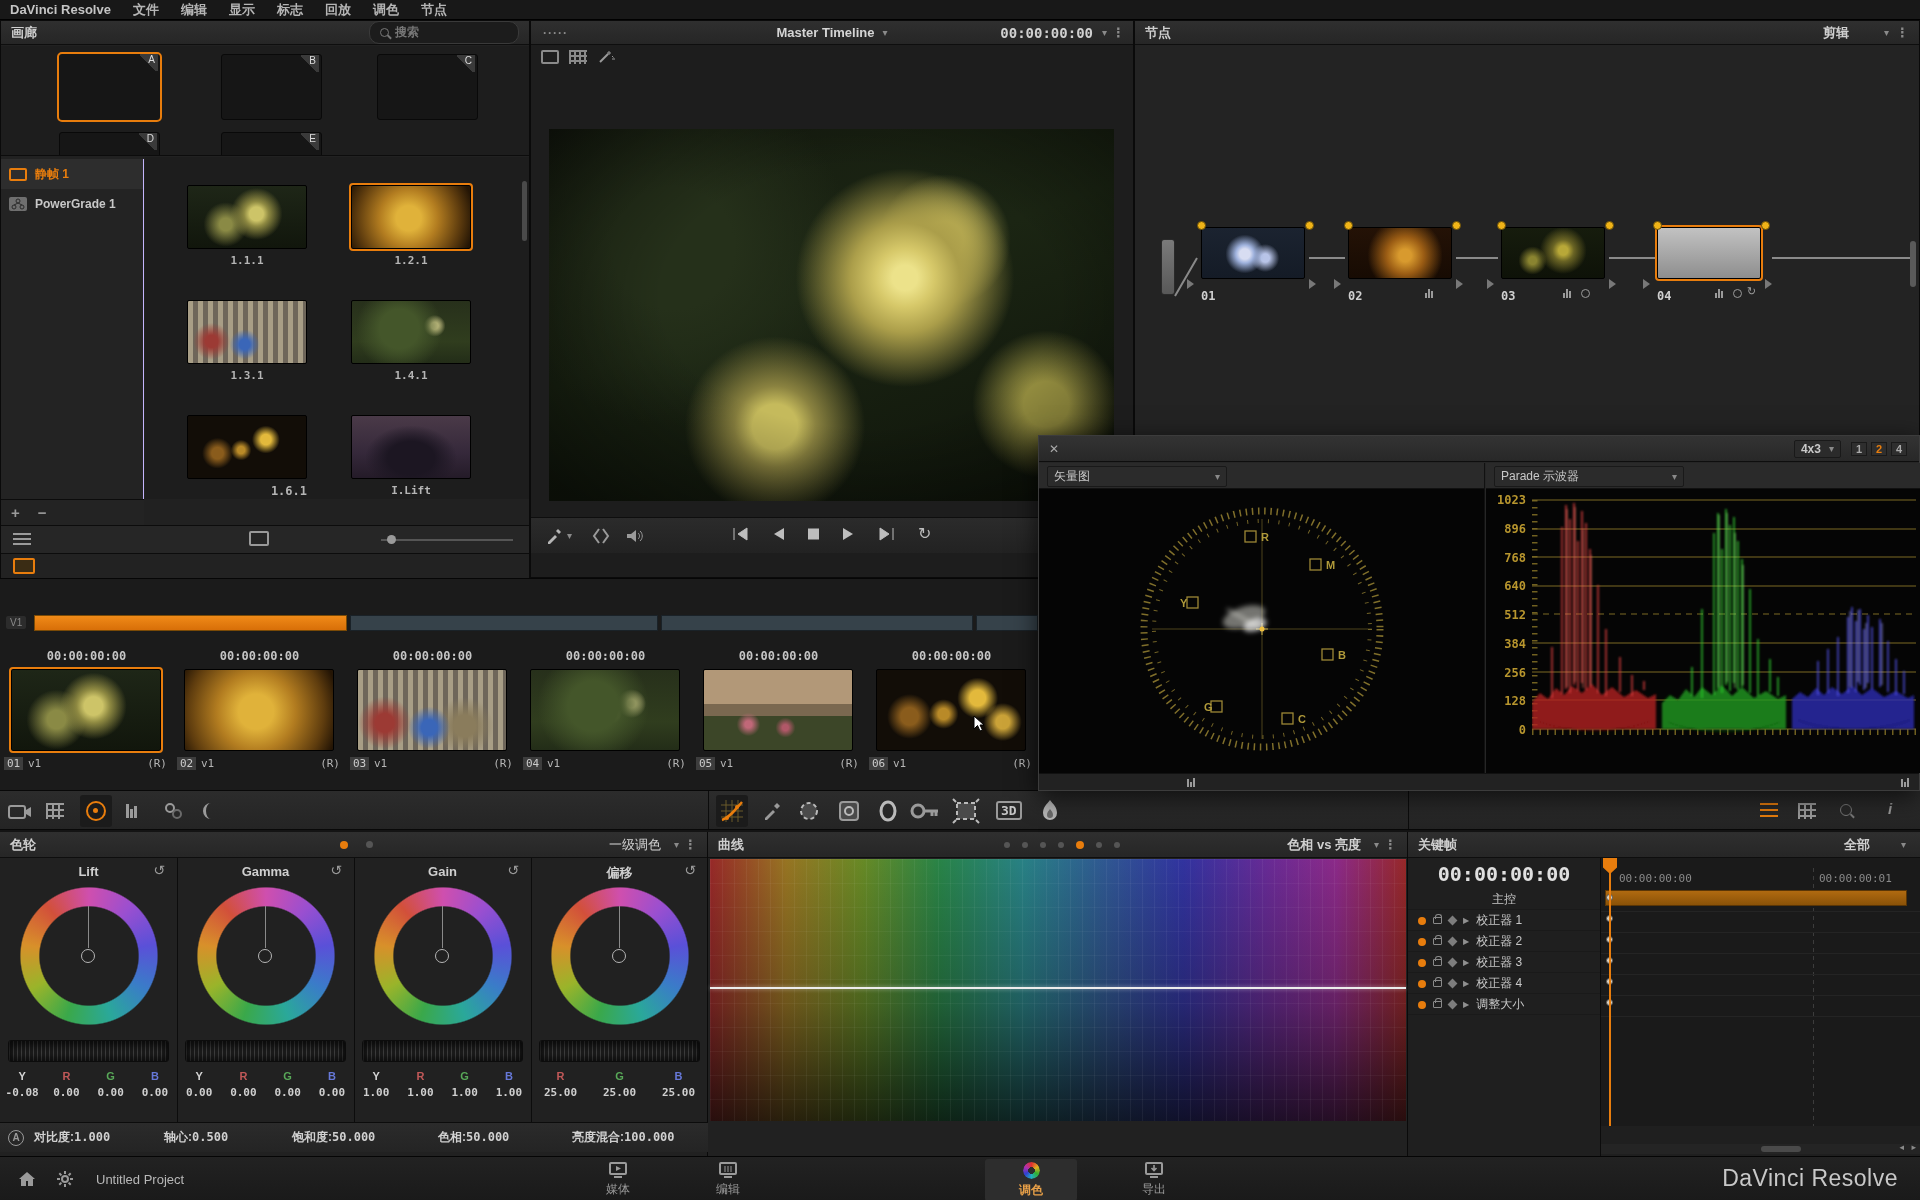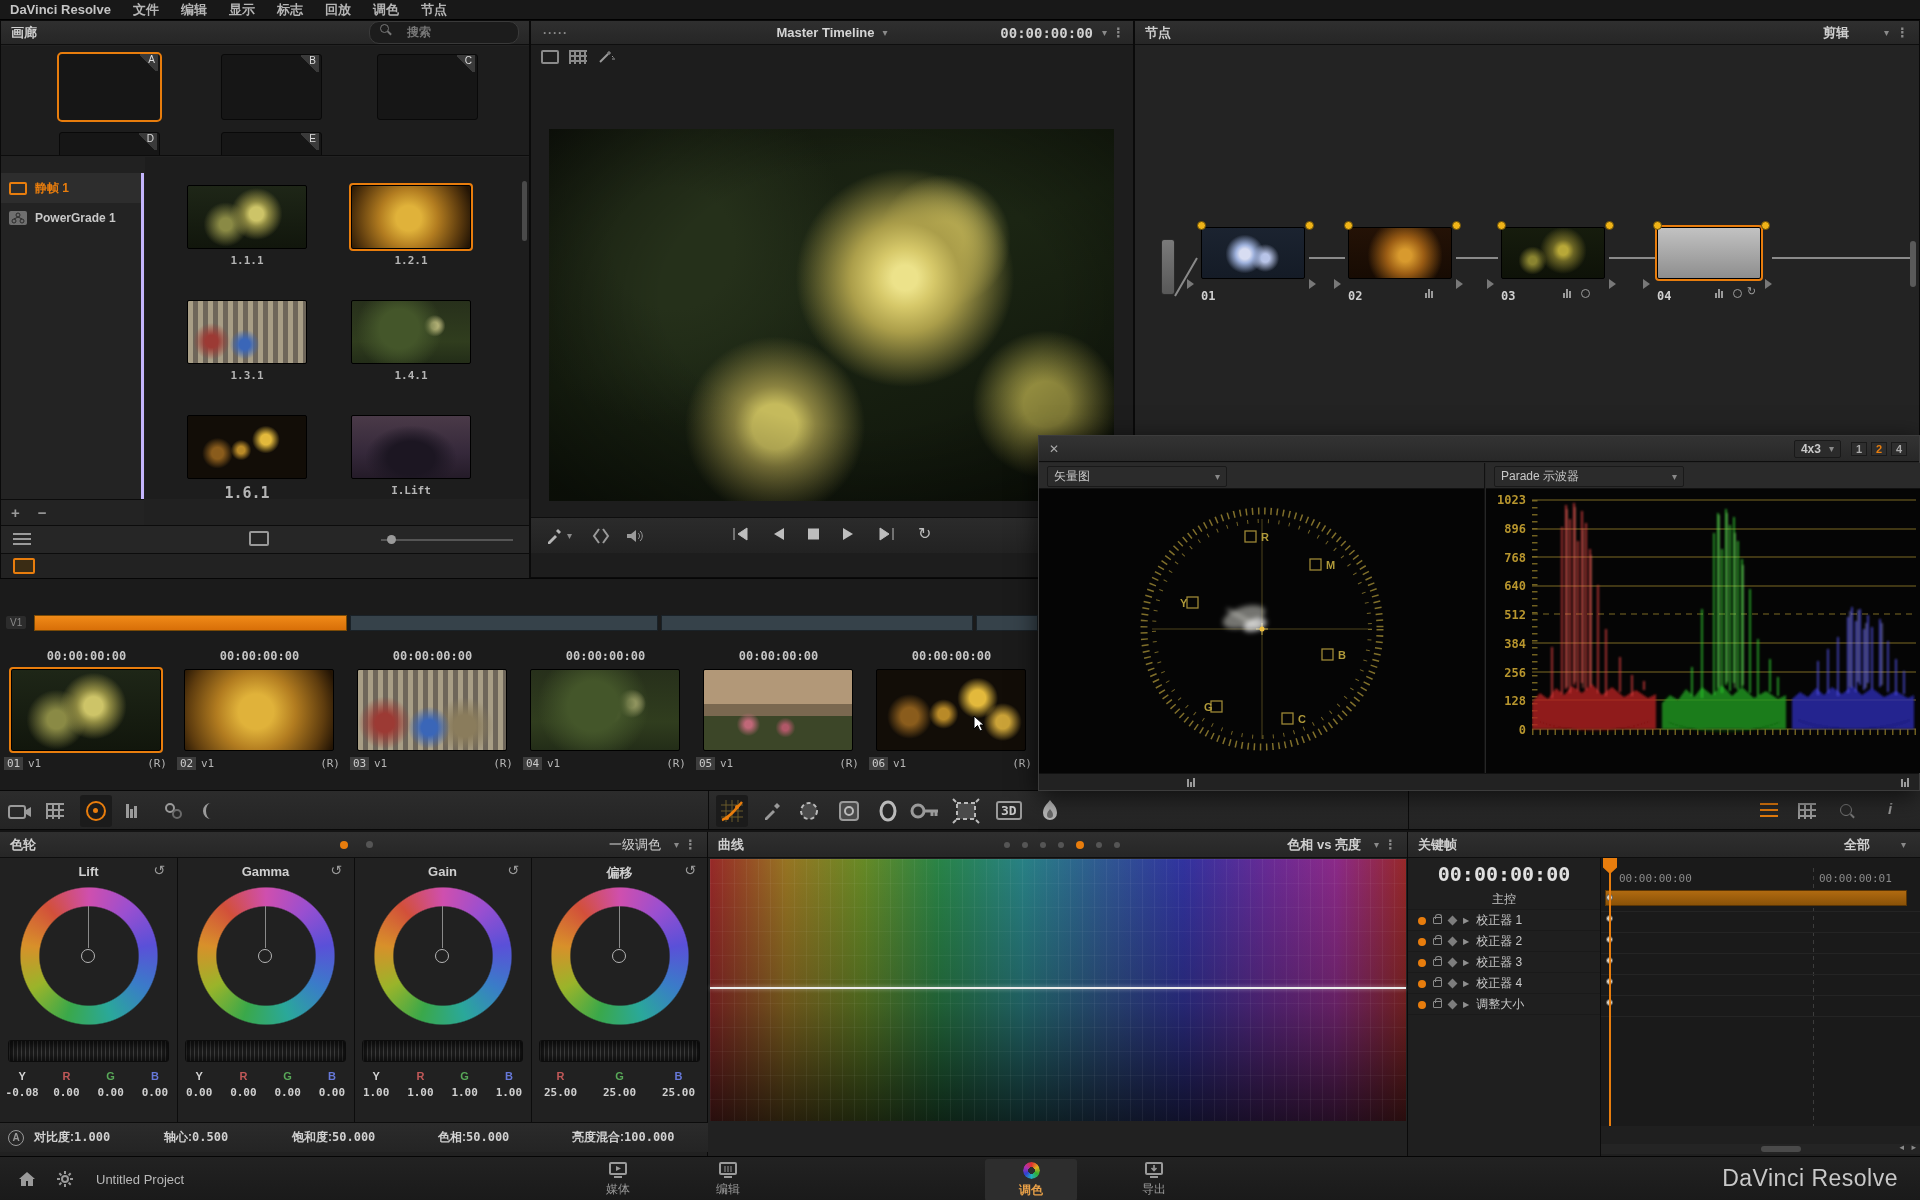--- a/index.html
+++ b/index.html
@@ -26,21 +26,21 @@
 .kdiam{width:7px;height:7px;background:#7d7d7d;transform:rotate(45deg);display:inline-block}
 .karr{color:#909090;font-size:8px}
 .trow{position:absolute;left:0;width:192px;height:20px;display:flex;align-items:center;gap:7px;padding-left:10px;border-bottom:1px solid #1a1a1a;font-size:12px;color:#c8c8c8}
 .gdot{width:7px;height:7px;border-radius:50%;background:#d8d0c0;border:1px solid #555;display:inline-block}
 .navtab{position:absolute;top:2px;width:92px;height:42px;display:flex;flex-direction:column;align-items:center;justify-content:center;gap:3px;font-size:12px;color:#9a9a9a}
 .navtab.active{background:#2d2d2d;border-radius:3px;color:#d8d8d8}
 .tri-r{width:0;height:0;border-top:5px solid transparent;border-bottom:5px solid transparent;border-left:7px solid #787878;display:inline-block}
 .scope-lbl{position:absolute;color:#b8962e;font-size:12px;font-weight:bold;text-align:right;width:34px}
 .mini-bars{display:inline-flex;align-items:flex-end;gap:1px}
 .mini-bars i{width:2px;background:#9a9a9a;display:block}
-.searchpill{display:flex;gap:18px;background:#1c1c1c;border:1px solid #3a3a3a;border-radius:10px;padding:2px 10px;color:#777;font-size:12px}
+.searchpill{display:flex;align-items:center;gap:6px;background:#1c1c1c;border:1px solid #3a3a3a;border-radius:10px;padding:2px 10px;color:#777;font-size:12px}
 .mag{width:9px;height:9px;border:1.5px solid #777;border-radius:50%;position:relative;display:inline-block}
 .mag::after{content:"";position:absolute;width:5px;height:1.5px;background:#777;transform:rotate(45deg);right:-4px;bottom:-1px}
 .vline{position:absolute;width:1px;background:#0c0c0c;top:0;bottom:0}
 </style>
 </head>
 <body>
 
 <div class="abs" style="left:0;top:0;width:1920px;height:20px;background:#181818;border-bottom:1px solid #000;display:flex;align-items:center;gap:22px;padding:0 10px;font-size:13px;color:#b5b5b5;font-weight:bold">
   <span style="color:#c5c5c5">DaVinci Resolve</span>
   <span>文件</span>
@@ -72,21 +72,21 @@
       <span class="abs" style="right:2px;top:0;font-size:10px;color:#ddd;background:linear-gradient(225deg,#3a3a3a 55%,transparent 56%);padding:0 3px 6px 8px">C</span>
     </div>
     <div class="abs" style="left:58px;top:86px;width:101px;height:40px;background:#161616;border:1px solid #090909;border-radius:3px">
       <span class="abs" style="right:2px;top:0;font-size:10px;color:#ddd;background:linear-gradient(225deg,#3a3a3a 55%,transparent 56%);padding:0 3px 6px 8px">D</span>
     </div>
     <div class="abs" style="left:220px;top:86px;width:101px;height:40px;background:#161616;border:1px solid #090909;border-radius:3px">
       <span class="abs" style="right:2px;top:0;font-size:10px;color:#ddd;background:linear-gradient(225deg,#3a3a3a 55%,transparent 56%);padding:0 3px 6px 8px">E</span>
     </div>
   </div>
 
-  <div class="abs" style="left:0;top:152px;width:143px;height:342px;background:#232323;border-right:3px solid #c4b5fd">
+  <div class="abs" style="left:0;top:138px;width:143px;height:342px;background:#232323;border-right:1px solid #c4b5fd">
     <div style="height:30px;display:flex;align-items:center;gap:8px;padding:0 8px;background:#2d2d2d">
       <span style="width:18px;height:13px;border:2px solid #e87d0d;border-radius:2px;display:inline-block"></span>
       <span style="color:#e87d0d;font-size:12px;font-weight:bold">静帧 1</span>
     </div>
     <div style="height:30px;display:flex;align-items:center;gap:8px;padding:0 8px">
       <span style="width:18px;height:14px;background:#6f6f6f;border-radius:2px;display:inline-block;position:relative">
         <svg width="18" height="14" viewBox="0 0 18 14">
             <circle cx="9" cy="4" r="2" fill="none" stroke="#2a2a2a"></circle>
             <circle cx="5" cy="10" r="2" fill="none" stroke="#2a2a2a"></circle>
             <circle cx="13" cy="10" r="2" fill="none" stroke="#2a2a2a"></circle>
@@ -99,21 +99,21 @@
   <div class="abs" style="left:144px;top:136px;width:384px;height:342px;background:#1d1d1d;overflow:hidden">
     <div class="thumb" style="position:absolute;left:42px;top:28px;width:120px;height:64px;background:radial-gradient(circle at 58% 45%,#cdc468 0 9%,#8f8a42 16%,transparent 34%),radial-gradient(circle at 32% 62%,#8a8a45 0 7%,transparent 25%),linear-gradient(#1e2617,#11160c)"></div>
     <div class="abs tc" style="left:42px;top:97px;width:120px;text-align:center;font-size:11px;color:#b5b5b5;font-weight:bold">1.1.1</div>
     <div class="thumb sel" style="position:absolute;left:206px;top:28px;width:120px;height:64px;background:radial-gradient(circle at 48% 52%,#e0b23a 0 18%,#b27c20 42%,#5e3c0e 74%,#241505 95%)"></div>
     <div class="abs tc" style="left:206px;top:97px;width:120px;text-align:center;font-size:11px;color:#b5b5b5;font-weight:bold">1.2.1</div>
     <div class="thumb" style="position:absolute;left:42px;top:143px;width:120px;height:64px;background:radial-gradient(circle at 48% 70%,#3a66b8 0 7%,transparent 20%),radial-gradient(circle at 20% 65%,#9c3a34 0 6%,transparent 18%),repeating-linear-gradient(90deg,#a89e86 0 5px,#6e665a 5px 10px)"></div>
     <div class="abs tc" style="left:42px;top:212px;width:120px;text-align:center;font-size:11px;color:#b5b5b5;font-weight:bold">1.3.1</div>
     <div class="thumb" style="position:absolute;left:206px;top:143px;width:120px;height:64px;background:radial-gradient(circle at 40% 45%,#44562a 0 25%,transparent 55%),radial-gradient(circle at 70% 40%,#c9c386 0 4%,transparent 12%),linear-gradient(#27301b,#303d1e 65%,#232d18)"></div>
     <div class="abs tc" style="left:206px;top:212px;width:120px;text-align:center;font-size:11px;color:#b5b5b5;font-weight:bold">1.4.1</div>
     <div class="thumb" style="position:absolute;left:42px;top:258px;width:120px;height:64px;background:radial-gradient(circle at 66% 38%,#e3b93c 0 6%,transparent 16%),radial-gradient(circle at 45% 55%,#b98a28 0 5%,transparent 14%),radial-gradient(circle at 25% 60%,#8a5c1c 0 6%,transparent 16%),#120d07"></div>
-    <div class="abs tc" style="left:42px;top:327px;width:120px;text-align:center;font-size:15px;color:#b5b5b5;font-weight:bold">1.6.1</div>
+    <div class="abs tc" style="left:42px;top:327px;width:120px;text-align:right;font-size:12px;color:#b5b5b5;font-weight:bold">1.6.1</div>
     <div class="thumb" style="position:absolute;left:206px;top:258px;width:120px;height:64px;background:radial-gradient(ellipse at 50% 68%,#1c1622 0 28%,transparent 55%),linear-gradient(#4a3a48,#35283a 60%,#241b28)"></div>
     <div class="abs tc" style="left:206px;top:327px;width:120px;text-align:center;font-size:11px;color:#b5b5b5;font-weight:bold;line-height:13px">I.Lift</div>
     <div class="abs tc" style="left:206px;top:340px;width:120px;text-align:center;font-size:11px;color:#b5b5b5;font-weight:bold">70's</div>
 
     <div class="abs" style="right:2px;top:24px;width:5px;height:60px;background:#4a4a4a;border-radius:3px"></div>
   </div>
 
   <div class="abs" style="left:0;top:478px;width:143px;height:26px;background:#232323;border-top:1px solid #0c0c0c;display:flex;align-items:center;gap:18px;padding:0 10px">
     <span style="color:#9a9a9a;font-size:15px;font-weight:bold">+</span>
     <span style="color:#9a9a9a;font-size:15px;font-weight:bold">−</span>

